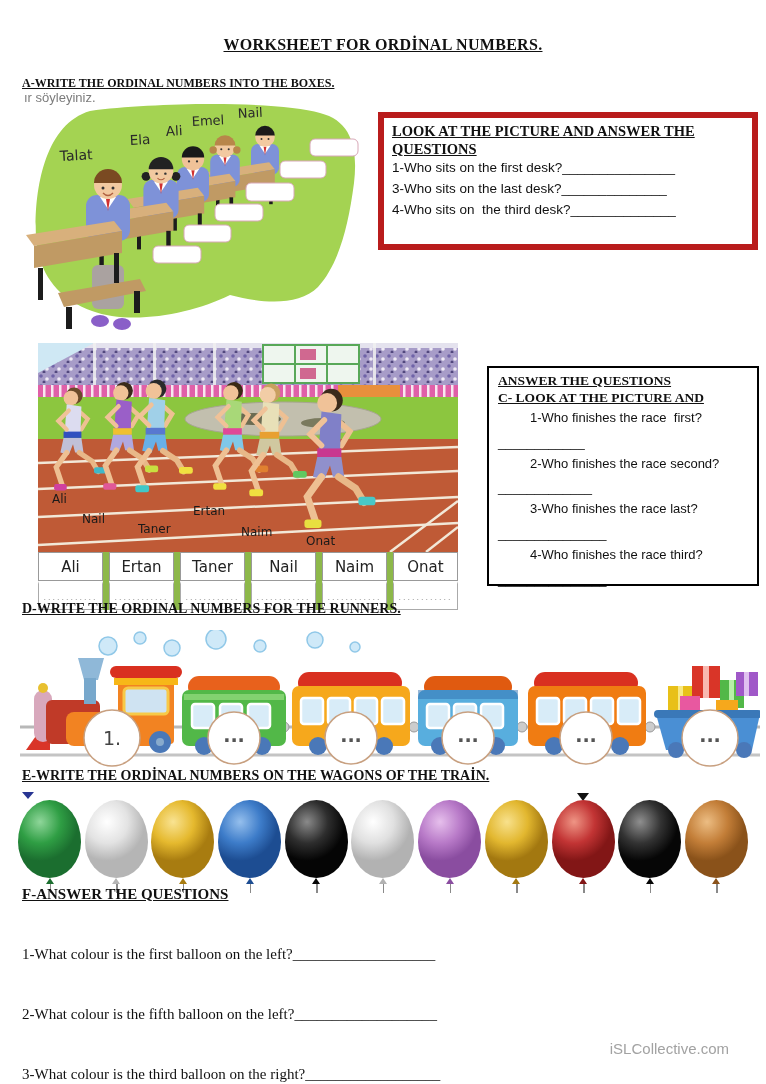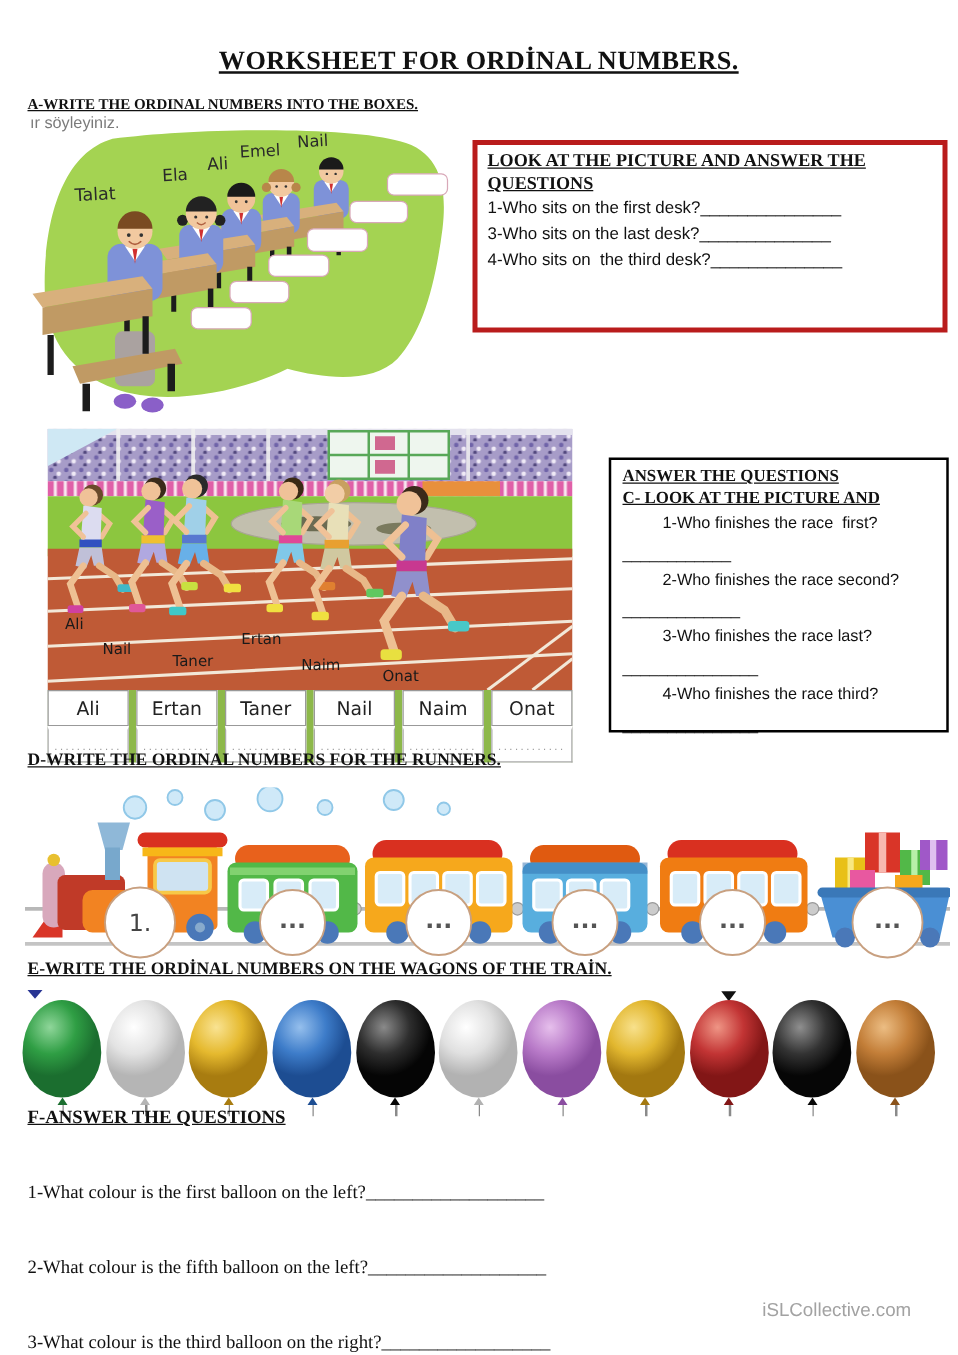--- a/index.html
+++ b/index.html
@@ -3,28 +3,28 @@
 <meta charset="utf-8">
 <style>
   html,body{margin:0;padding:0;}
   body{width:766px;height:1084px;position:relative;background:#ffffff;
        font-family:"Liberation Sans",sans-serif;color:#111;overflow:hidden;}
   .abs{position:absolute;}
   .h{font-family:"Liberation Serif",serif;font-weight:bold;text-decoration:underline;color:#111;}
   .comic{font-family:Liberation Sans, sans-serif;}
   .serifq{font-family:"Liberation Serif",serif;color:#111;}
   
-  #title{top:36px;left:0;width:766px;text-align:center;font-size:21px;letter-spacing:.3px;}
+  #title{top:36px;left:0;width:766px;text-align:center;font-size:16px;letter-spacing:.3px;}
   #headA{top:76px;left:22px;font-size:12px;}
   #strayA{top:90px;left:24px;font-size:13px;color:#5a5a5a;opacity:.8;}
   #headD{top:601px;left:22px;font-size:14px;}
   #headE{top:768px;left:22px;font-size:14px;}
   #headF{top:886px;left:22px;font-size:15px;}
   
-  #boxB{top:112px;left:378px;width:380px;height:154px;border:4px solid #b91c1c;
+  #boxB{top:112px;left:378px;width:380px;height:138px;border:6px solid #b91c1c;
         padding:5px 8px;box-sizing:border-box;background:#fff;}
   #boxB .bh{font-size:14.5px;line-height:1.22;}
   #boxB .q{font-size:13.5px;line-height:1.55;white-space:pre;color:#111;}
   
   #boxC{top:366px;left:487px;width:272px;height:220px;border:2px solid #000;
         padding:5px 9px;box-sizing:border-box;background:#fff;}
   #boxC .bh{font-size:13.5px;line-height:1.25;}
   #boxC .q{font-size:13px;line-height:1.3;white-space:pre;margin-top:3px;margin-left:32px;}
   #boxC .blank{font-size:13px;line-height:1.3;margin-top:8px;margin-bottom:4px;color:#111;}
   

